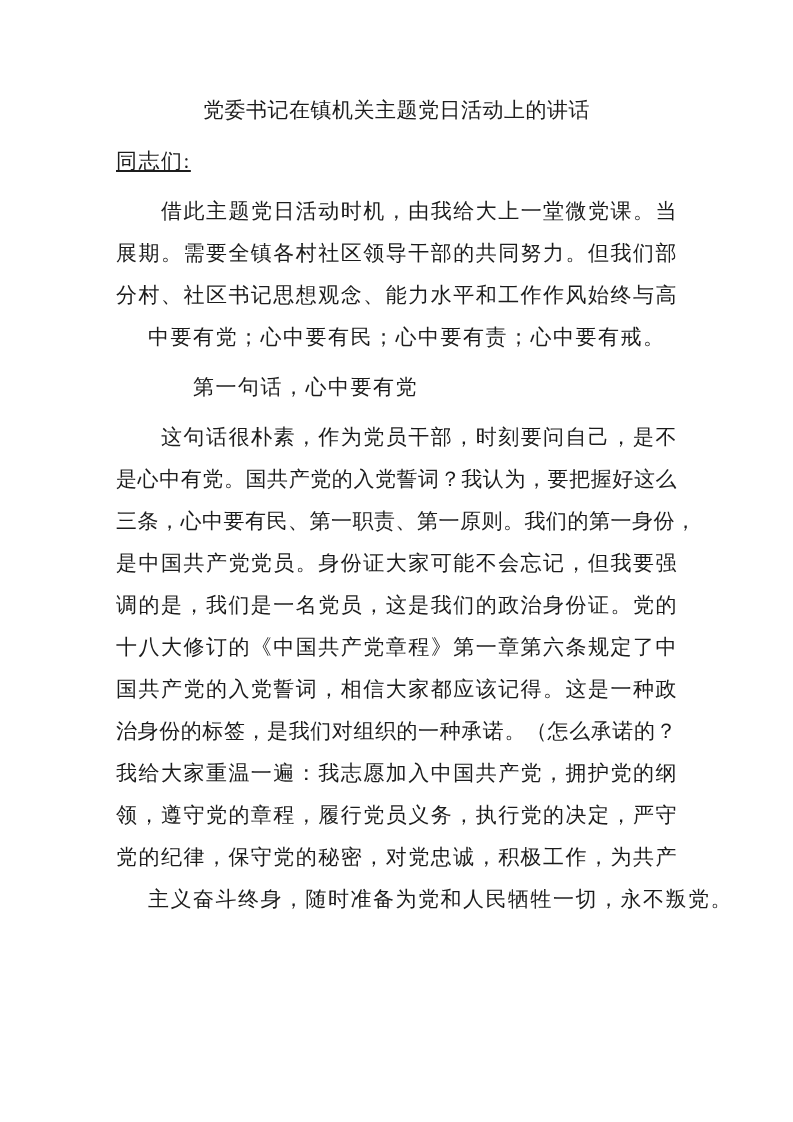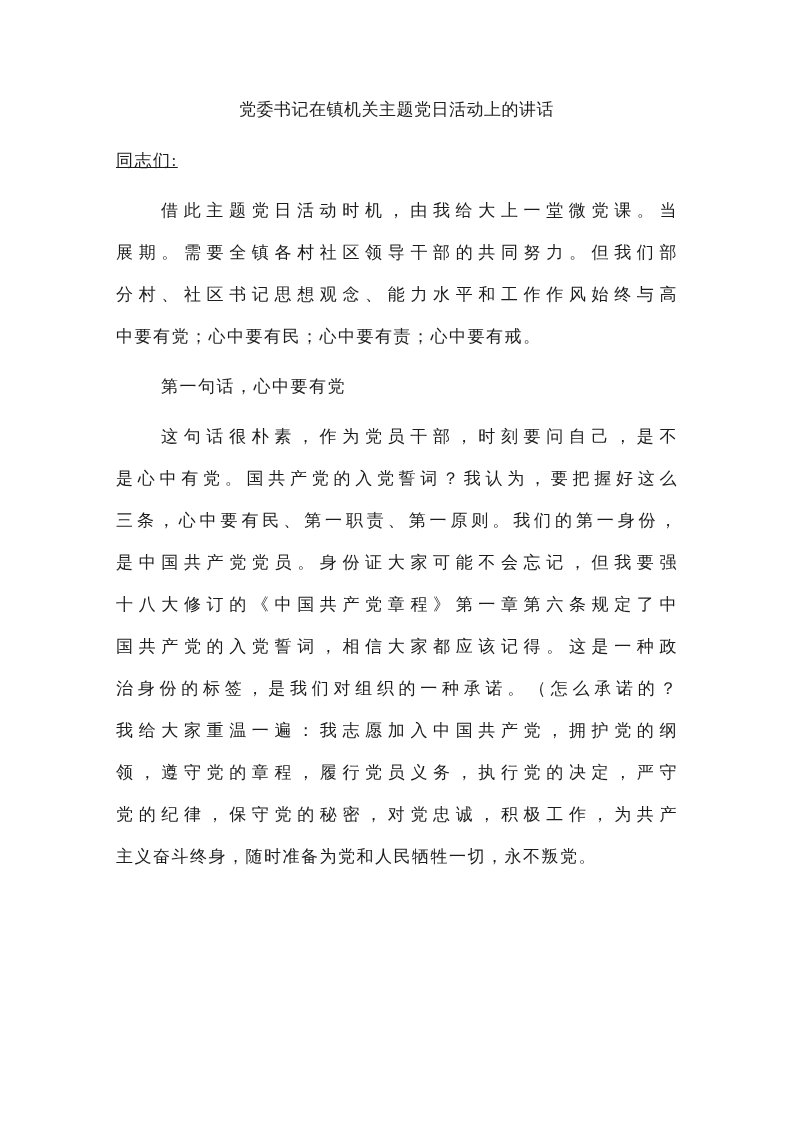--- a/index.html
+++ b/index.html
@@ -9,21 +9,21 @@
   }
   .page {
     position: relative;
     width: 793px;
     height: 1122px;
     margin: 0 auto;
     background: #ffffff;
     box-sizing: border-box;
     padding: 89px 116px 0 116px;
     font-family: "Liberation Serif", "DejaVu Serif", serif;
-    font-size: 17px;
+    font-size: 21px;
     color: #1c1c1c;
     overflow: hidden;
   }
   .title {
     line-height: 42px;
     text-align: center;
     letter-spacing: 0.5px;
     white-space: nowrap;
   }
   .salutation {
@@ -41,20 +41,21 @@
     line-height: 42px;
     white-space: nowrap;
     letter-spacing: 0.5px;
     text-align: justify;
     text-align-last: justify;
   }
   .line.last {
     text-align: left;
     text-align-last: left;
     letter-spacing: 1.5px;
+    margin-left: 32px;
   }
   .line.indent {
     text-indent: 45px;
   }
 </style>
 </head>
 <body>
 
 <div class="page">
   <div class="title">党委书记在镇机关主题党日活动上的讲话</div>
@@ -67,20 +68,21 @@
         <div class="line last">中要有党；心中要有民；心中要有责；心中要有戒。</div>
       </div>
       <div class="paragraph heading">
         <div class="line indent last">第一句话，心中要有党</div>
       </div>
       <div class="paragraph">
         <div class="line indent">这句话很朴素，作为党员干部，时刻要问自己，是不</div>
         <div class="line">是心中有党。国共产党的入党誓词？我认为，要把握好这么</div>
         <div class="line">三条，心中要有民、第一职责、第一原则。我们的第一身份，</div>
         <div class="line">是中国共产党党员。身份证大家可能不会忘记，但我要强</div>
+        <div class="line">调的是，我们是一名党员，这是我们的政治身份证。党的</div>
         <div class="line">十八大修订的《中国共产党章程》第一章第六条规定了中</div>
         <div class="line">国共产党的入党誓词，相信大家都应该记得。这是一种政</div>
         <div class="line">治身份的标签，是我们对组织的一种承诺。（怎么承诺的？</div>
         <div class="line">我给大家重温一遍：我志愿加入中国共产党，拥护党的纲</div>
         <div class="line">领，遵守党的章程，履行党员义务，执行党的决定，严守</div>
         <div class="line">党的纪律，保守党的秘密，对党忠诚，积极工作，为共产</div>
         <div class="line last">主义奋斗终身，随时准备为党和人民牺牲一切，永不叛党。</div>
       </div>
     </div>
 </div>

